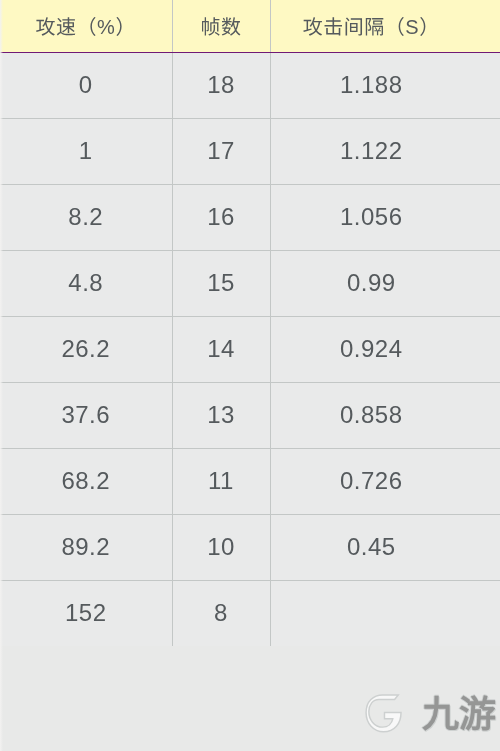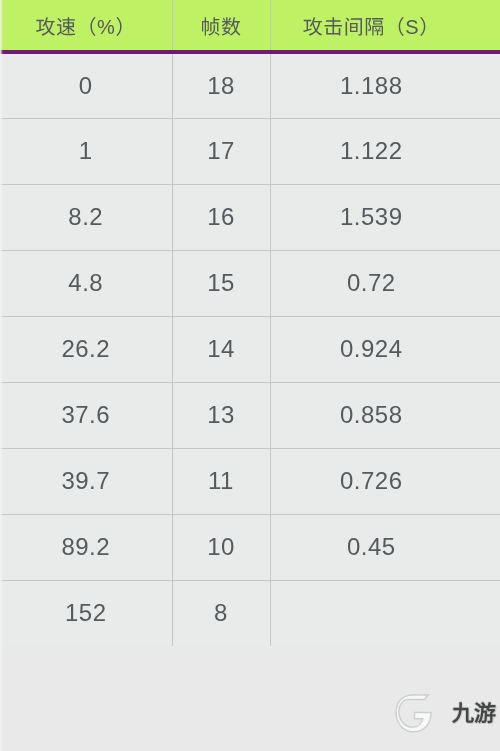--- a/index.html
+++ b/index.html
@@ -50,22 +50,22 @@
 
   table.attack-table th:last-child,
   table.attack-table td:last-child {
     border-right: none;
   }
 
   table.attack-table thead th {
     height: 52px;
     font-size: 20px;
     letter-spacing: 0.5px;
-    background: #bef264;
-    border-bottom: 4px solid #701a75;
+    background: #fef9c3;
+    border-bottom: 1px solid #701a75;
   }
 
   table.attack-table tbody td {
     font-size: 24px;
     letter-spacing: 0.5px;
   }
 
   
   table.attack-table td.cell-interval,
   table.attack-table th.head-interval {
@@ -100,23 +100,23 @@
     height: 70px;
     display: flex;
     align-items: center;
     justify-content: flex-end;
     opacity: 0.70;
     pointer-events: none;
     filter: blur(0.3px);
   }
   .watermark svg { display: block; }
   .wm-text {
-    font-size: 22px;
+    font-size: 37px;
     font-weight: 700;
-    color: #000000;
+    color: #737373;
     text-shadow:
       0 0 1px #b9bdbd,
       1px 1px 0 #c6cac9,
       -1px 0 0 #c6cac9,
       0 -1px 0 #c6cac9,
       0 1px 0 #c6cac9;
     letter-spacing: 0px;
     line-height: 1;
     margin-left: 14px;
     font-family: "DejaVu Sans", "Liberation Sans", sans-serif;
@@ -147,39 +147,39 @@
         <td class="cell-interval">1.188</td>
       </tr>
       <tr>
         <td class="cell-aspd">1</td>
         <td class="cell-frames">17</td>
         <td class="cell-interval">1.122</td>
       </tr>
       <tr>
         <td class="cell-aspd">8.2</td>
         <td class="cell-frames">16</td>
-        <td class="cell-interval">1.539</td>
+        <td class="cell-interval">1.056</td>
       </tr>
       <tr>
         <td class="cell-aspd">4.8</td>
         <td class="cell-frames">15</td>
-        <td class="cell-interval">0.72</td>
+        <td class="cell-interval">0.99</td>
       </tr>
       <tr>
         <td class="cell-aspd">26.2</td>
         <td class="cell-frames">14</td>
         <td class="cell-interval">0.924</td>
       </tr>
       <tr>
         <td class="cell-aspd">37.6</td>
         <td class="cell-frames">13</td>
         <td class="cell-interval">0.858</td>
       </tr>
       <tr>
-        <td class="cell-aspd">39.7</td>
+        <td class="cell-aspd">68.2</td>
         <td class="cell-frames">11</td>
         <td class="cell-interval">0.726</td>
       </tr>
       <tr>
         <td class="cell-aspd">89.2</td>
         <td class="cell-frames">10</td>
         <td class="cell-interval">0.45</td>
       </tr>
       <tr>
         <td class="cell-aspd highlight-red">152</td>

